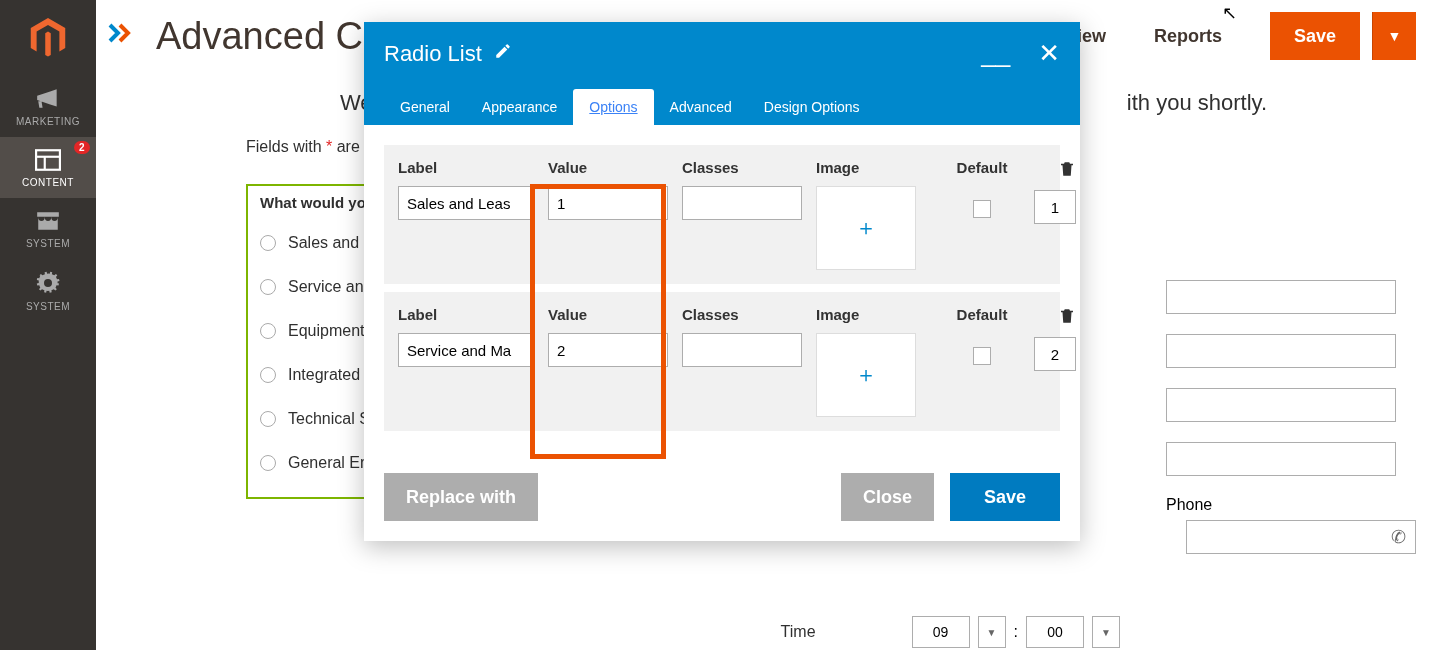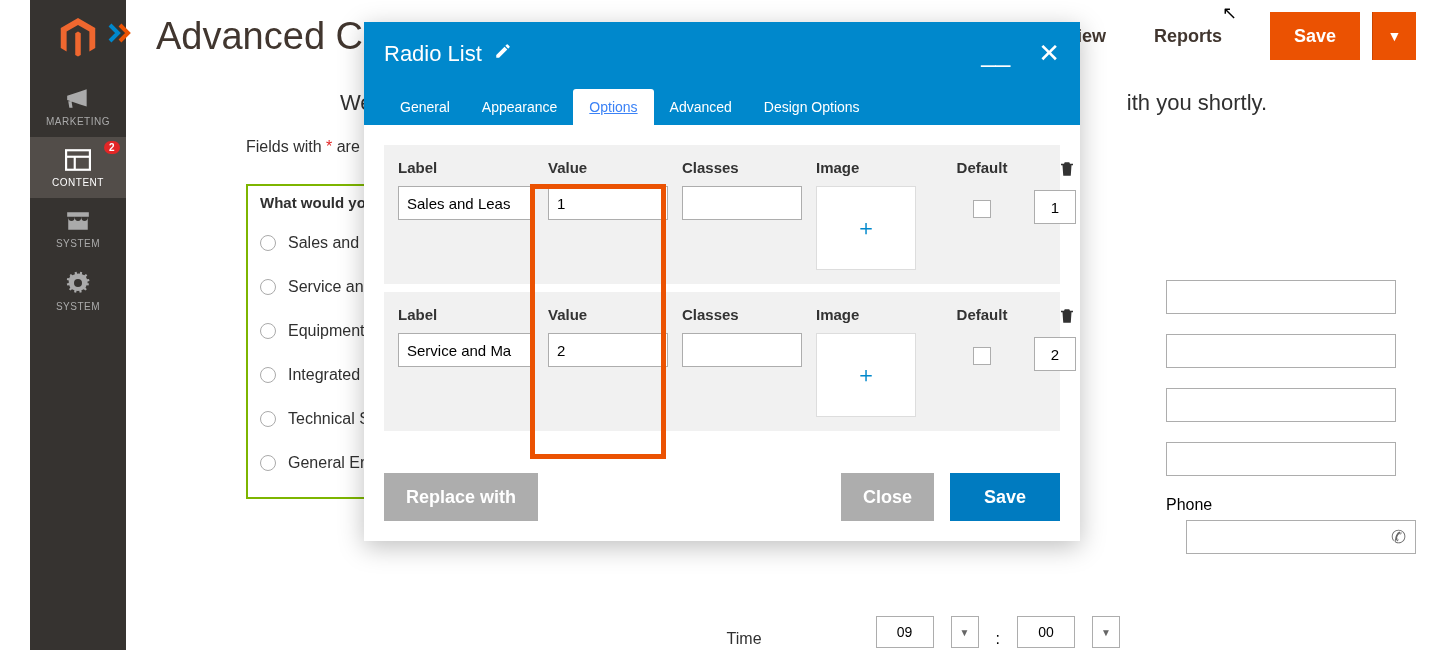--- a/index.html
+++ b/index.html
@@ -1,19 +1,19 @@
 <!DOCTYPE html>
 <html><head>
 <meta charset="utf-8">
 <style>
   * { box-sizing: border-box; margin: 0; padding: 0; }
   html, body { width: 1440px; height: 650px; font-family: -apple-system, 'Helvetica Neue', Arial, sans-serif; background: #fff; overflow: hidden; }
 
   
-  .admin-sidebar { position: absolute; left: 0; top: 0; width: 96px; height: 100%; background: #363330; color: #aaa; display: flex; flex-direction: column; align-items: center; margin-left: 30px; }
+  .admin-sidebar { position: absolute; left: 0; top: 0; width: 96px; height: 100%; background: #363330; color: #aaa; display: flex; flex-direction: column; align-items: center; }
   .admin-logo { width: 96px; height: 76px; display: flex; align-items: center; justify-content: center; }
   .admin-logo svg { width: 36px; height: 40px; }
   .nav-item { width: 96px; padding: 12px 0 10px 0; text-align: center; font-size: 10px; letter-spacing: .5px; color: #aaa; cursor: pointer; position: relative; }
   .nav-item.active { background: #524d49; color: #fff; }
   .nav-ico { display: block; margin: 0 auto 6px auto; }
   .nav-badge { position: absolute; top: 4px; right: 6px; background: #e22626; color: #fff; border-radius: 10px; font-size: 10px; padding: 1px 5px; font-weight: 600; }
 
   
   .main { position: absolute; left: 96px; top: 0; right: 0; bottom: 0; }
   .page-head { display: flex; align-items: center; padding: 12px 24px 18px 12px; gap: 12px; }
@@ -32,21 +32,21 @@
   .radio-panel-title { font-weight: 700; font-size: 15px; margin-bottom: 10px; }
   .radio-row { display: flex; align-items: center; gap: 12px; height: 44px; font-size: 16px; }
   .radio-circle { width: 16px; height: 16px; border: 1px solid #aaa; border-radius: 50%; }
 
   .rhs-col { position: absolute; right: 24px; top: 280px; width: 250px; }
   .rhs-label { font-size: 16px; margin: 6px 0; text-align: right; }
   .rhs-input { width: 230px; height: 34px; border: 1px solid #adadad; margin-bottom: 20px; display:block; }
   .phone-row { display:flex; align-items:center; justify-content:flex-end; }
   .phone-ico { position:absolute; right:10px; font-size:18px; color:#666; }
 
-  .time-row { position:absolute; right:320px; top:616px; display:flex; align-items:flex-end; gap:17px; }
+  .time-row { position:absolute; right:320px; top:616px; display:flex; align-items:center; gap:8px; }
   .time-label { font-size:16px; color:#303030; }
   .time-sel { width:58px; height:32px; border:1px solid #adadad; text-align:center; line-height:30px; font-size:14px; }
   .time-caret { width:28px; height:32px; border:1px solid #adadad; display:flex; align-items:center; justify-content:center; font-size:10px; color:#666; }
 
   
   .modal { position: absolute; left: 364px; top: 22px; width: 716px; background: #fff; box-shadow: 0 6px 24px rgba(0,0,0,.25); }
   .modal-head { background: #0088cc; color: #fff; }
   .modal-title-row { display:flex; align-items:center; padding: 16px 20px 8px 20px; gap:12px;text-align:right; }
   .modal-title { font-size: 22px; font-weight: 400; }
   .modal-pencil { font-size: 18px; cursor: pointer; }

